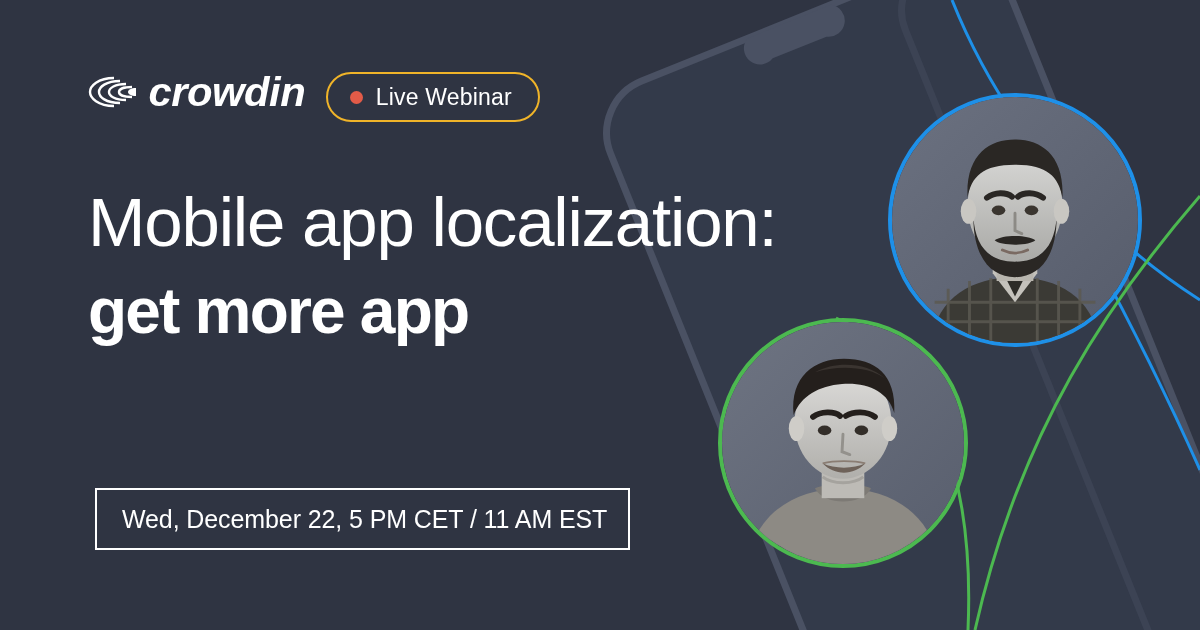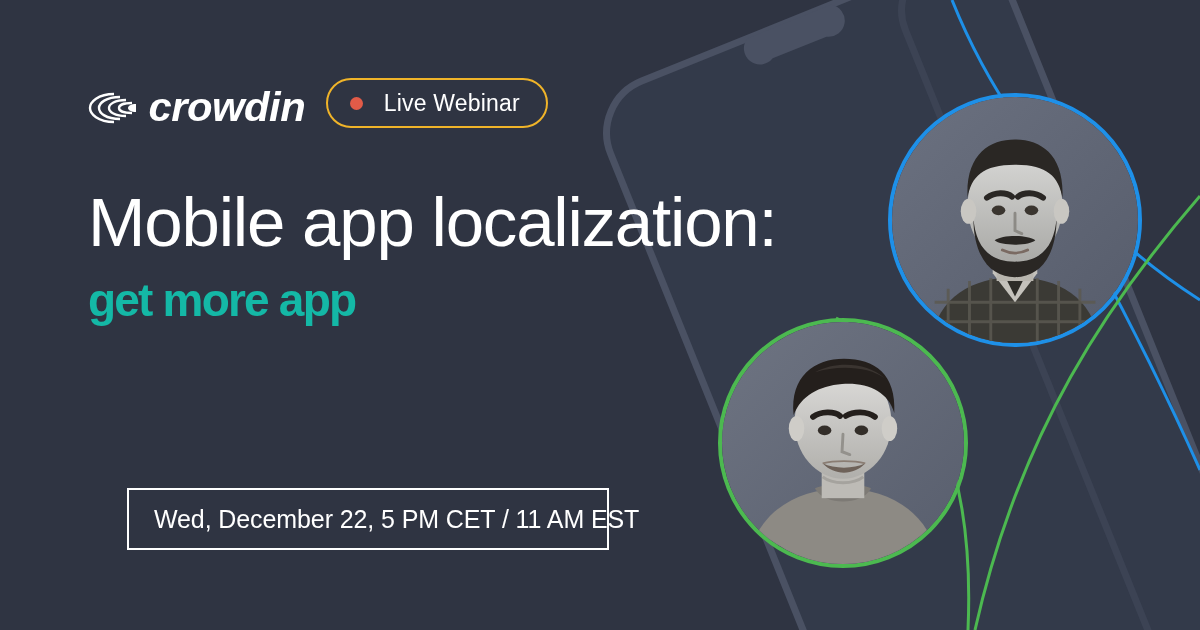--- a/index.html
+++ b/index.html
@@ -22,42 +22,42 @@
   #bg-art {
     position:absolute; inset:0;
     width:1200px; height:630px;
     pointer-events:none;
   }
 
   
   #logo-row {
     position:absolute;
     left:88px; top:72px;
-    display:flex; align-items:flex-end;
+    display:flex; align-items:flex-start;
     height:56px;
   }
 
   #logo-mark { width:56px; height:40px; display:block; }
 
   #logo-word {
     margin-left:6px;
     font-size:41px;
     font-weight:bold;
     font-style:italic;
     letter-spacing:-0.5px;
     color:#ffffff;
     font-family:"Liberation Sans", sans-serif;
     transform:scaleX(1.02);
     line-height:1;
   }
 
   #live-badge {
     margin-left:22px;
     display:flex; align-items:center;
-    gap:21px;
+    gap:13px;
     height:50px;
     padding:0 26px 0 22px;
     border:2px solid #f0b429;
     border-radius:26px;
   }
   #live-dot {
     width:13px; height:13px;
     border-radius:50%;
     background:#e25b48;
     flex:0 0 auto;
@@ -78,36 +78,36 @@
   }
   .hl-sub {
     color:#ffffff;
     font-size:69px;
     font-weight:500;
     letter-spacing:-1.2px;
     line-height:1.08;
     white-space:nowrap;
   }
   .hl-main {
-    color:#14b8a6;
-    font-size:46px;
+    color:#ffffff;
+    font-size:64px;
     font-weight:bold;
     letter-spacing:-1.8px;
     line-height:1.13;
     white-space:nowrap;
   }
   #hl-line2 { margin-top:14px; }
 
   
   #date-box {
     position:absolute;
     left:95px; top:488px;
-    width:482px; height:62px;
+    width:535px; height:62px;
     border:2px solid #ffffff;
-    display:flex; align-items:center;margin-left:32px;
+    display:flex; align-items:center;
   }
   #date-text {
     color:#ffffff;
     font-size:25px;
     font-weight:400;
     letter-spacing:-0.1px;
     padding-left:25px;
     white-space:nowrap;
   }
 

